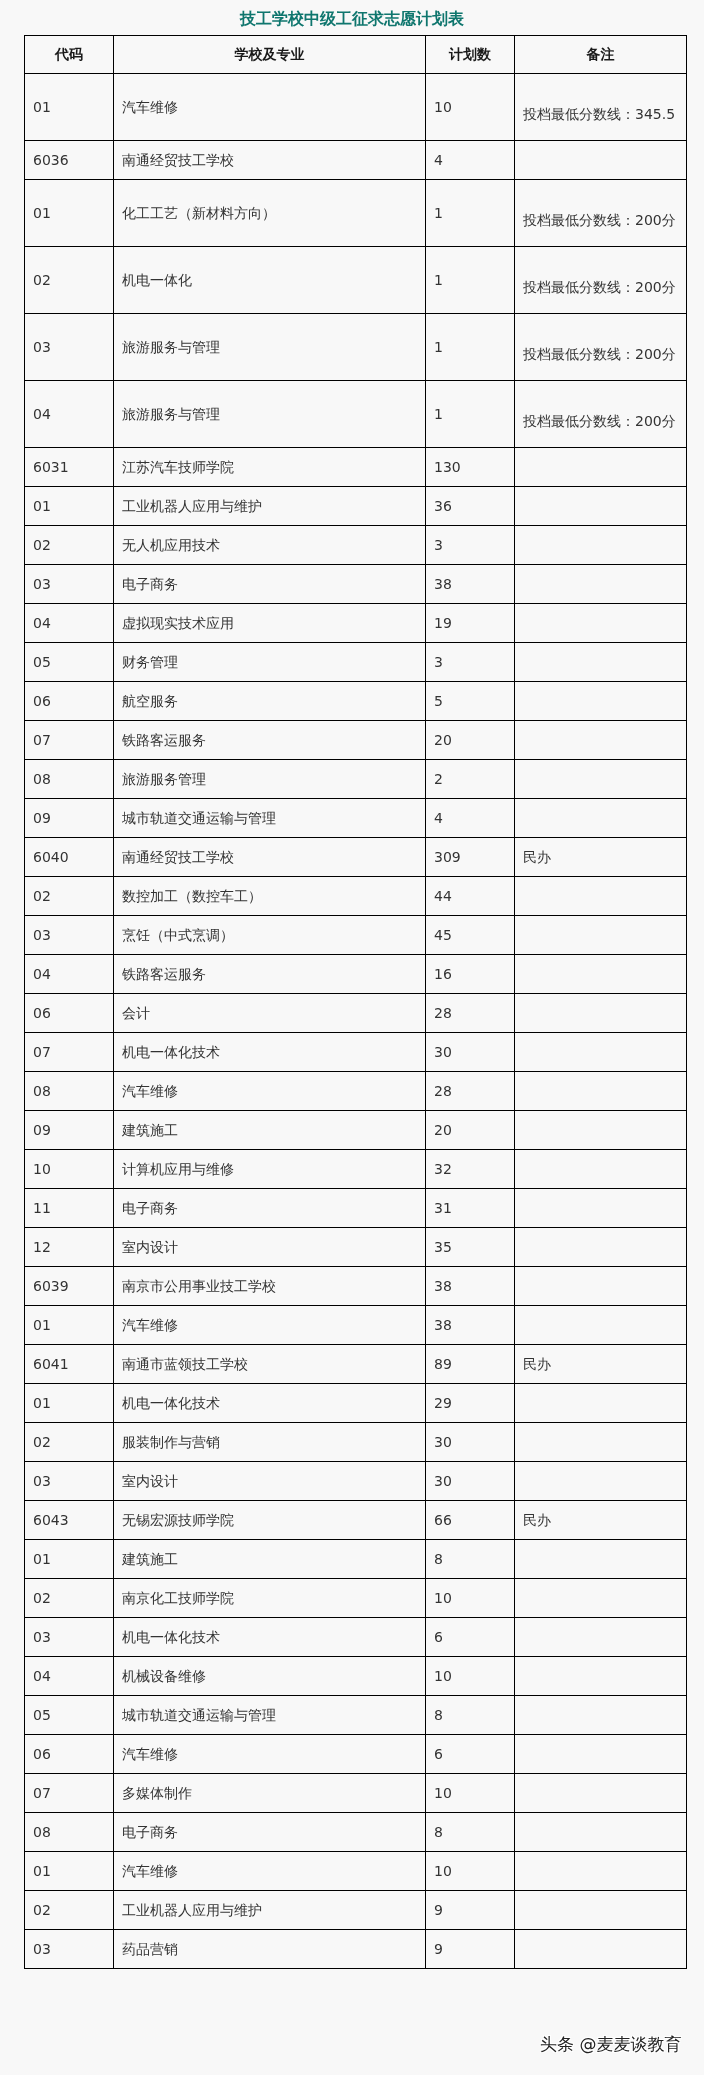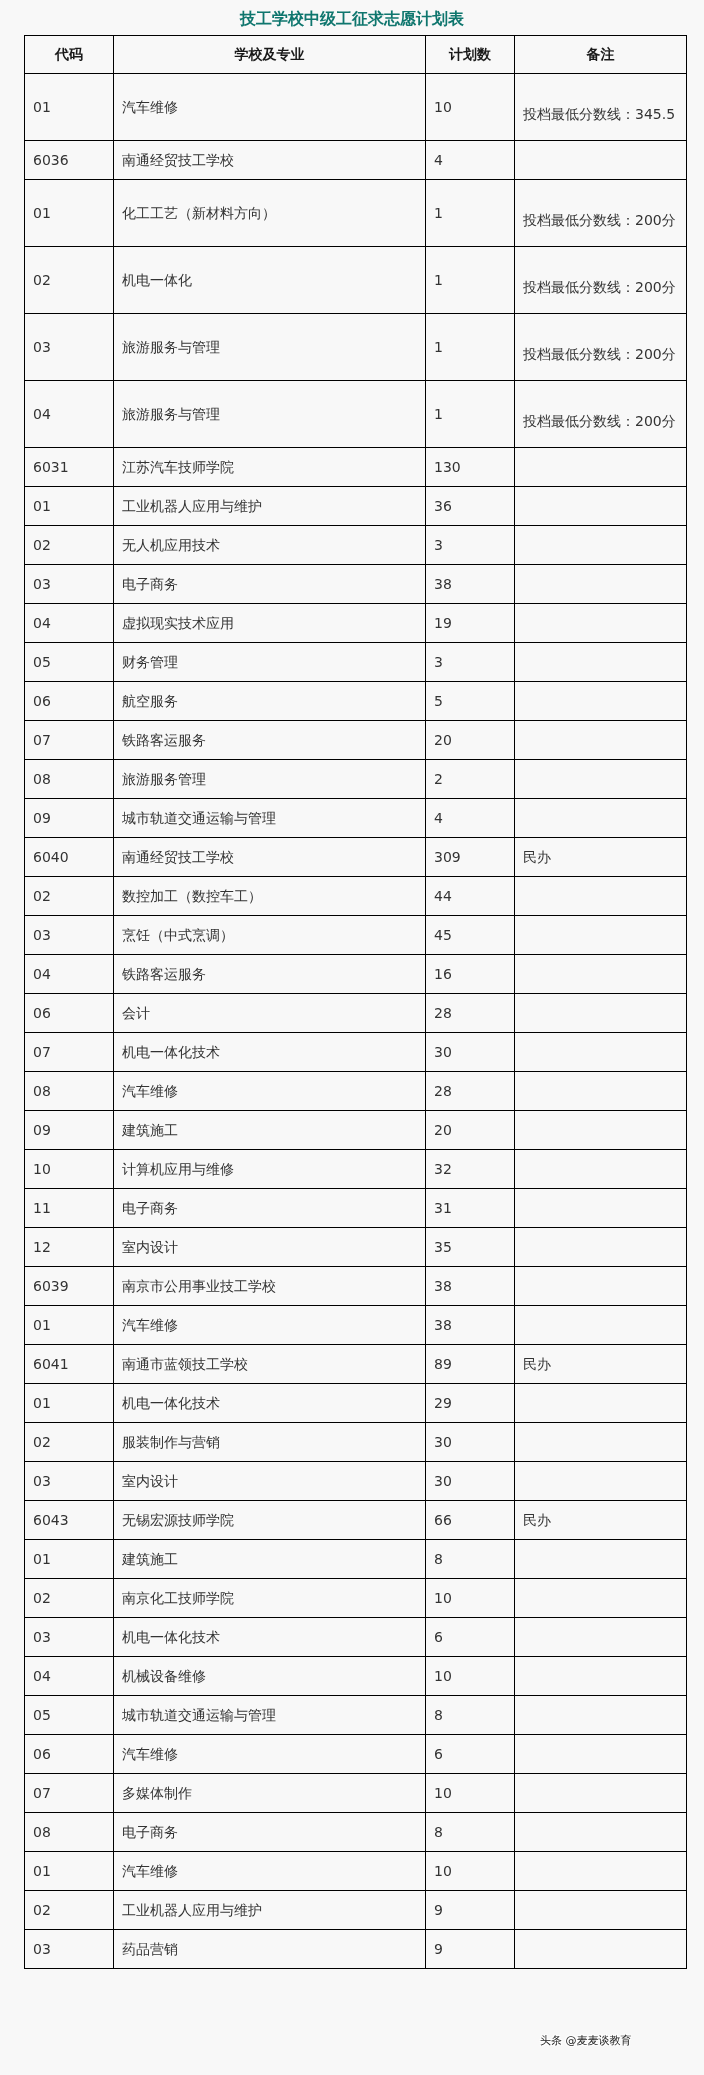--- a/index.html
+++ b/index.html
@@ -35,21 +35,21 @@
   }
   table.plan td { height: 38px; line-height: 20px; }
   table.plan tr.tall td { height: 66px; }
   .note-two { line-height: 29px; display: block; padding-top: 1px; margin-top: 14px; }
   col.c1 { width: 89px; }
   col.c2 { width: 312px; }
   col.c3 { width: 89px; }
   col.c4 { width: 172px; }
   .watermark {
     position: absolute; left: 540px; top: 2033px;
-    font-size: 11px; color: #222; letter-spacing: 0px;
+    font-size: 17px; color: #222; letter-spacing: 0px;
     text-shadow: 1px 1px 0 #fff, -1px -1px 0 #fff, 1px -1px 0 #fff, -1px 1px 0 #fff;
     white-space: nowrap;
   }
 </style>
 </head>
 <body>
 
 <div class="title">技工学校中级工征求志愿计划表</div>
 
 <table class="plan">

